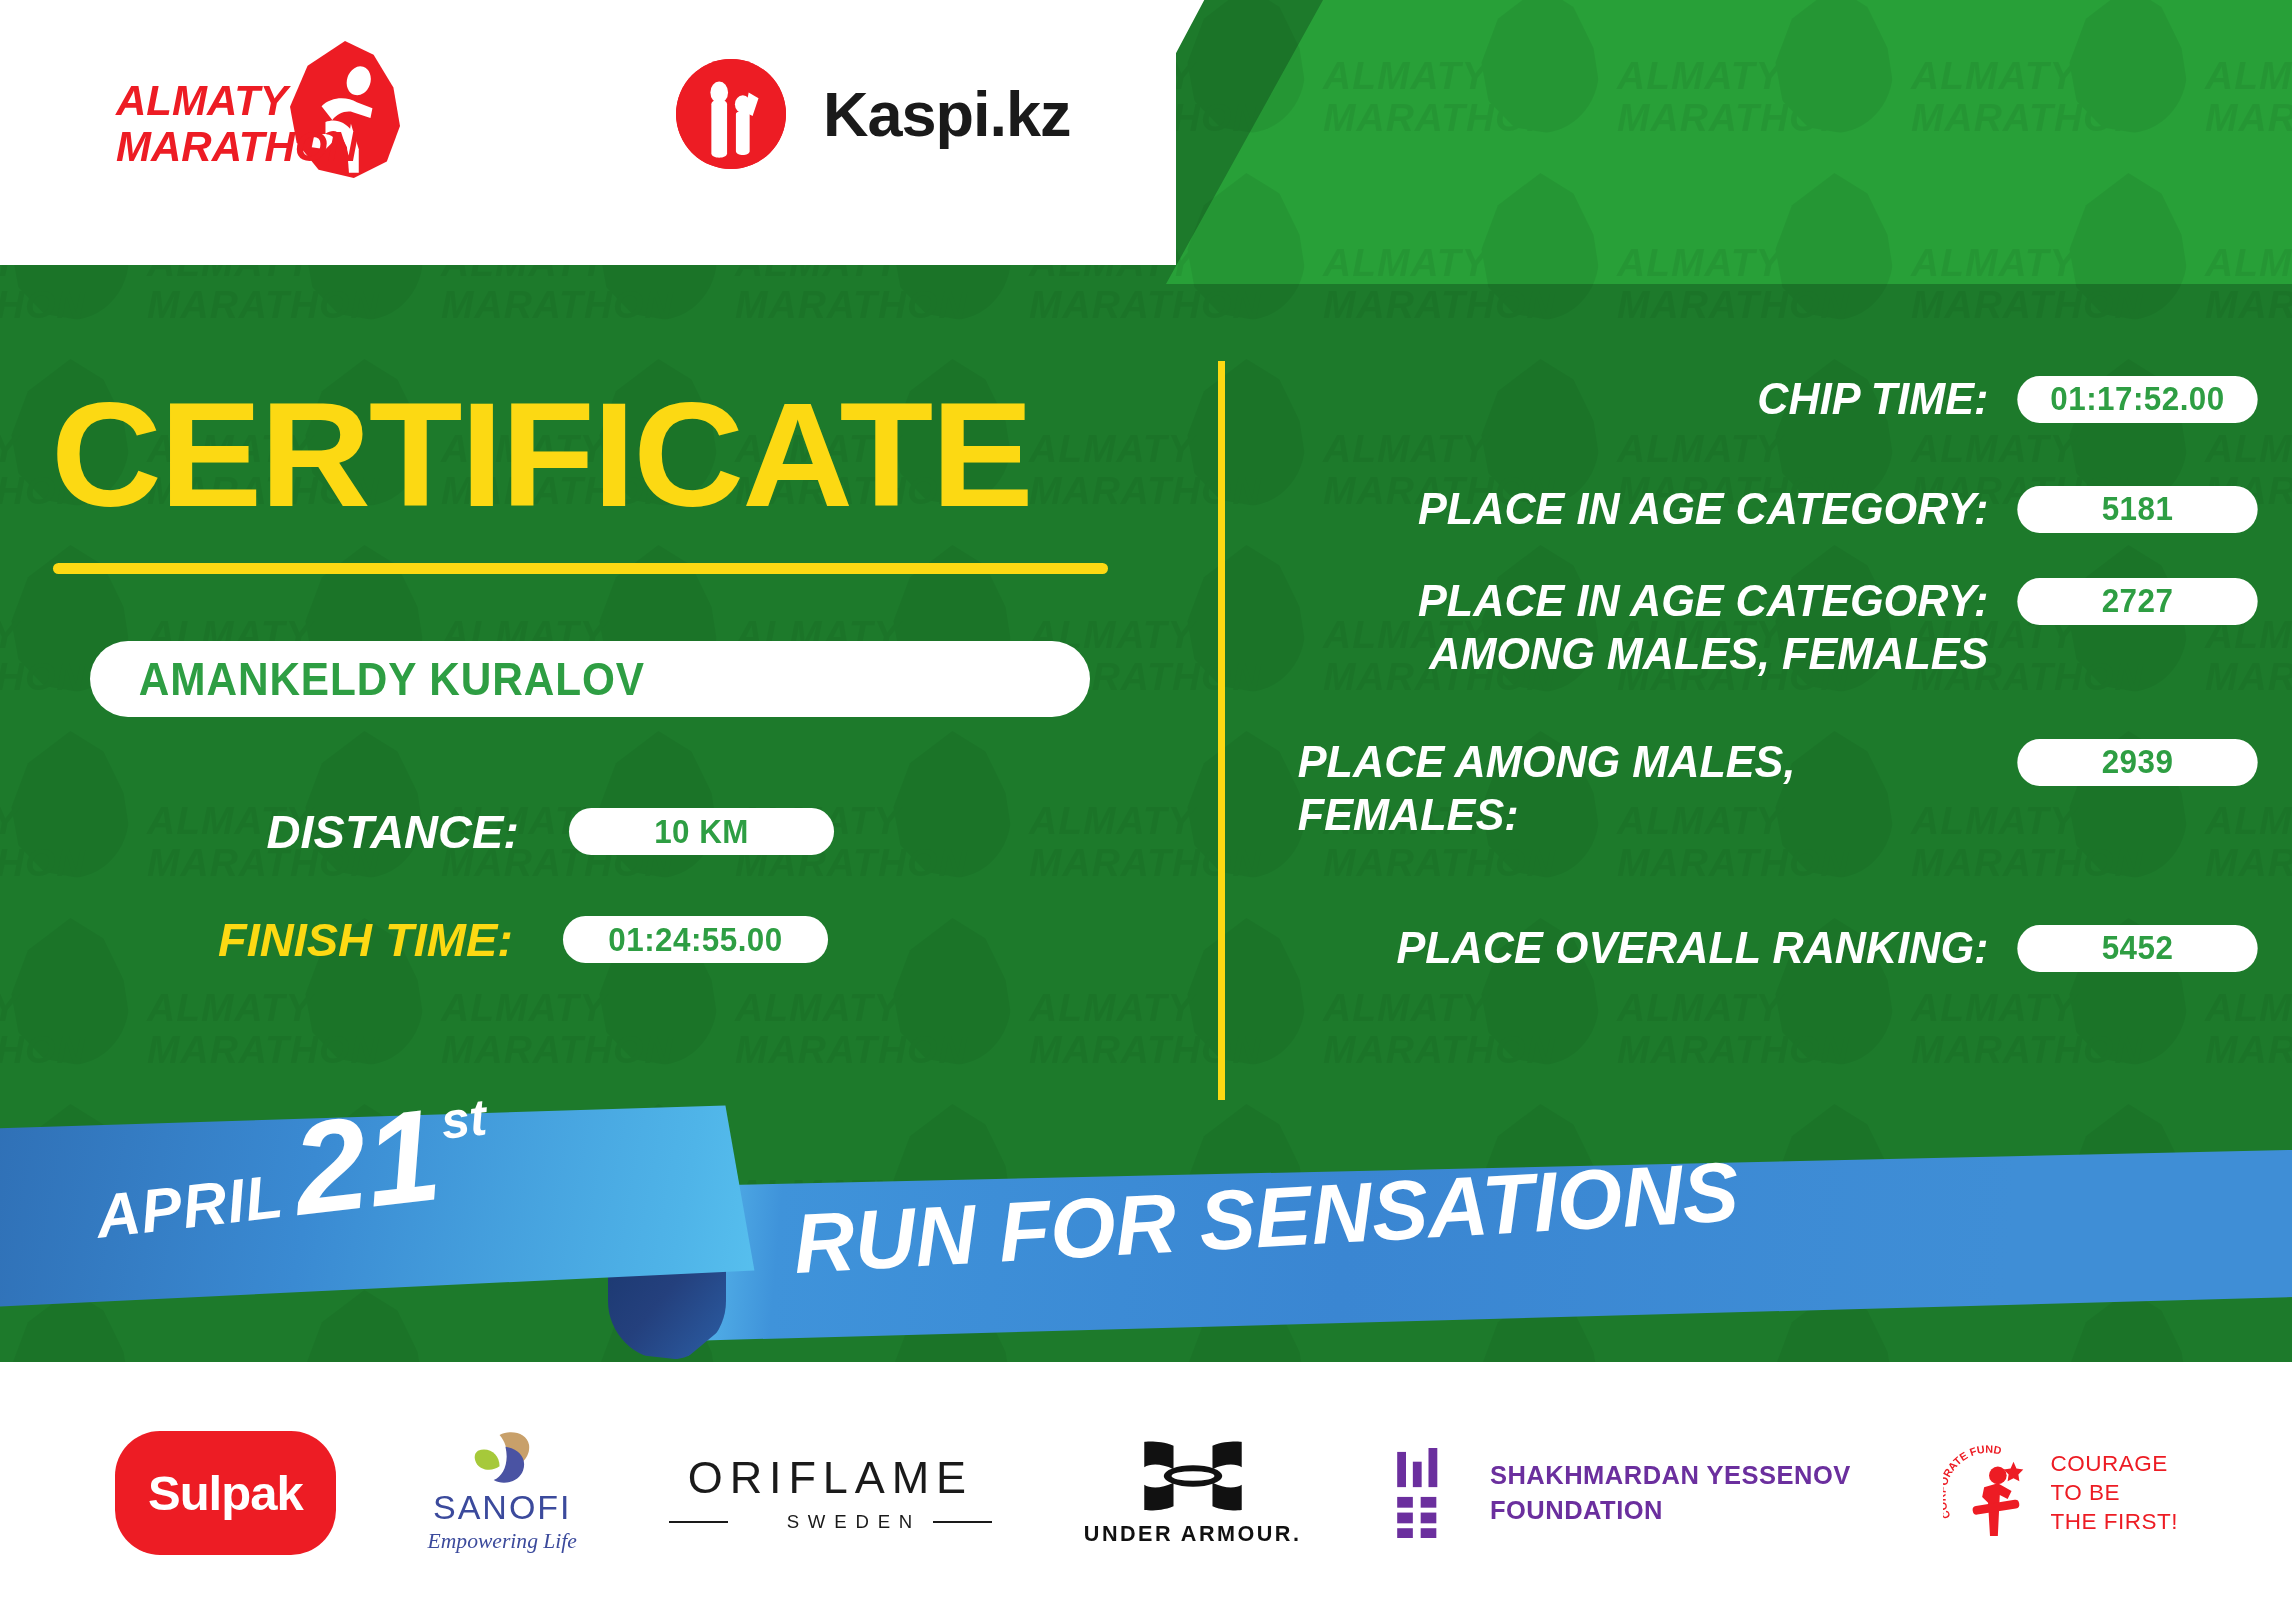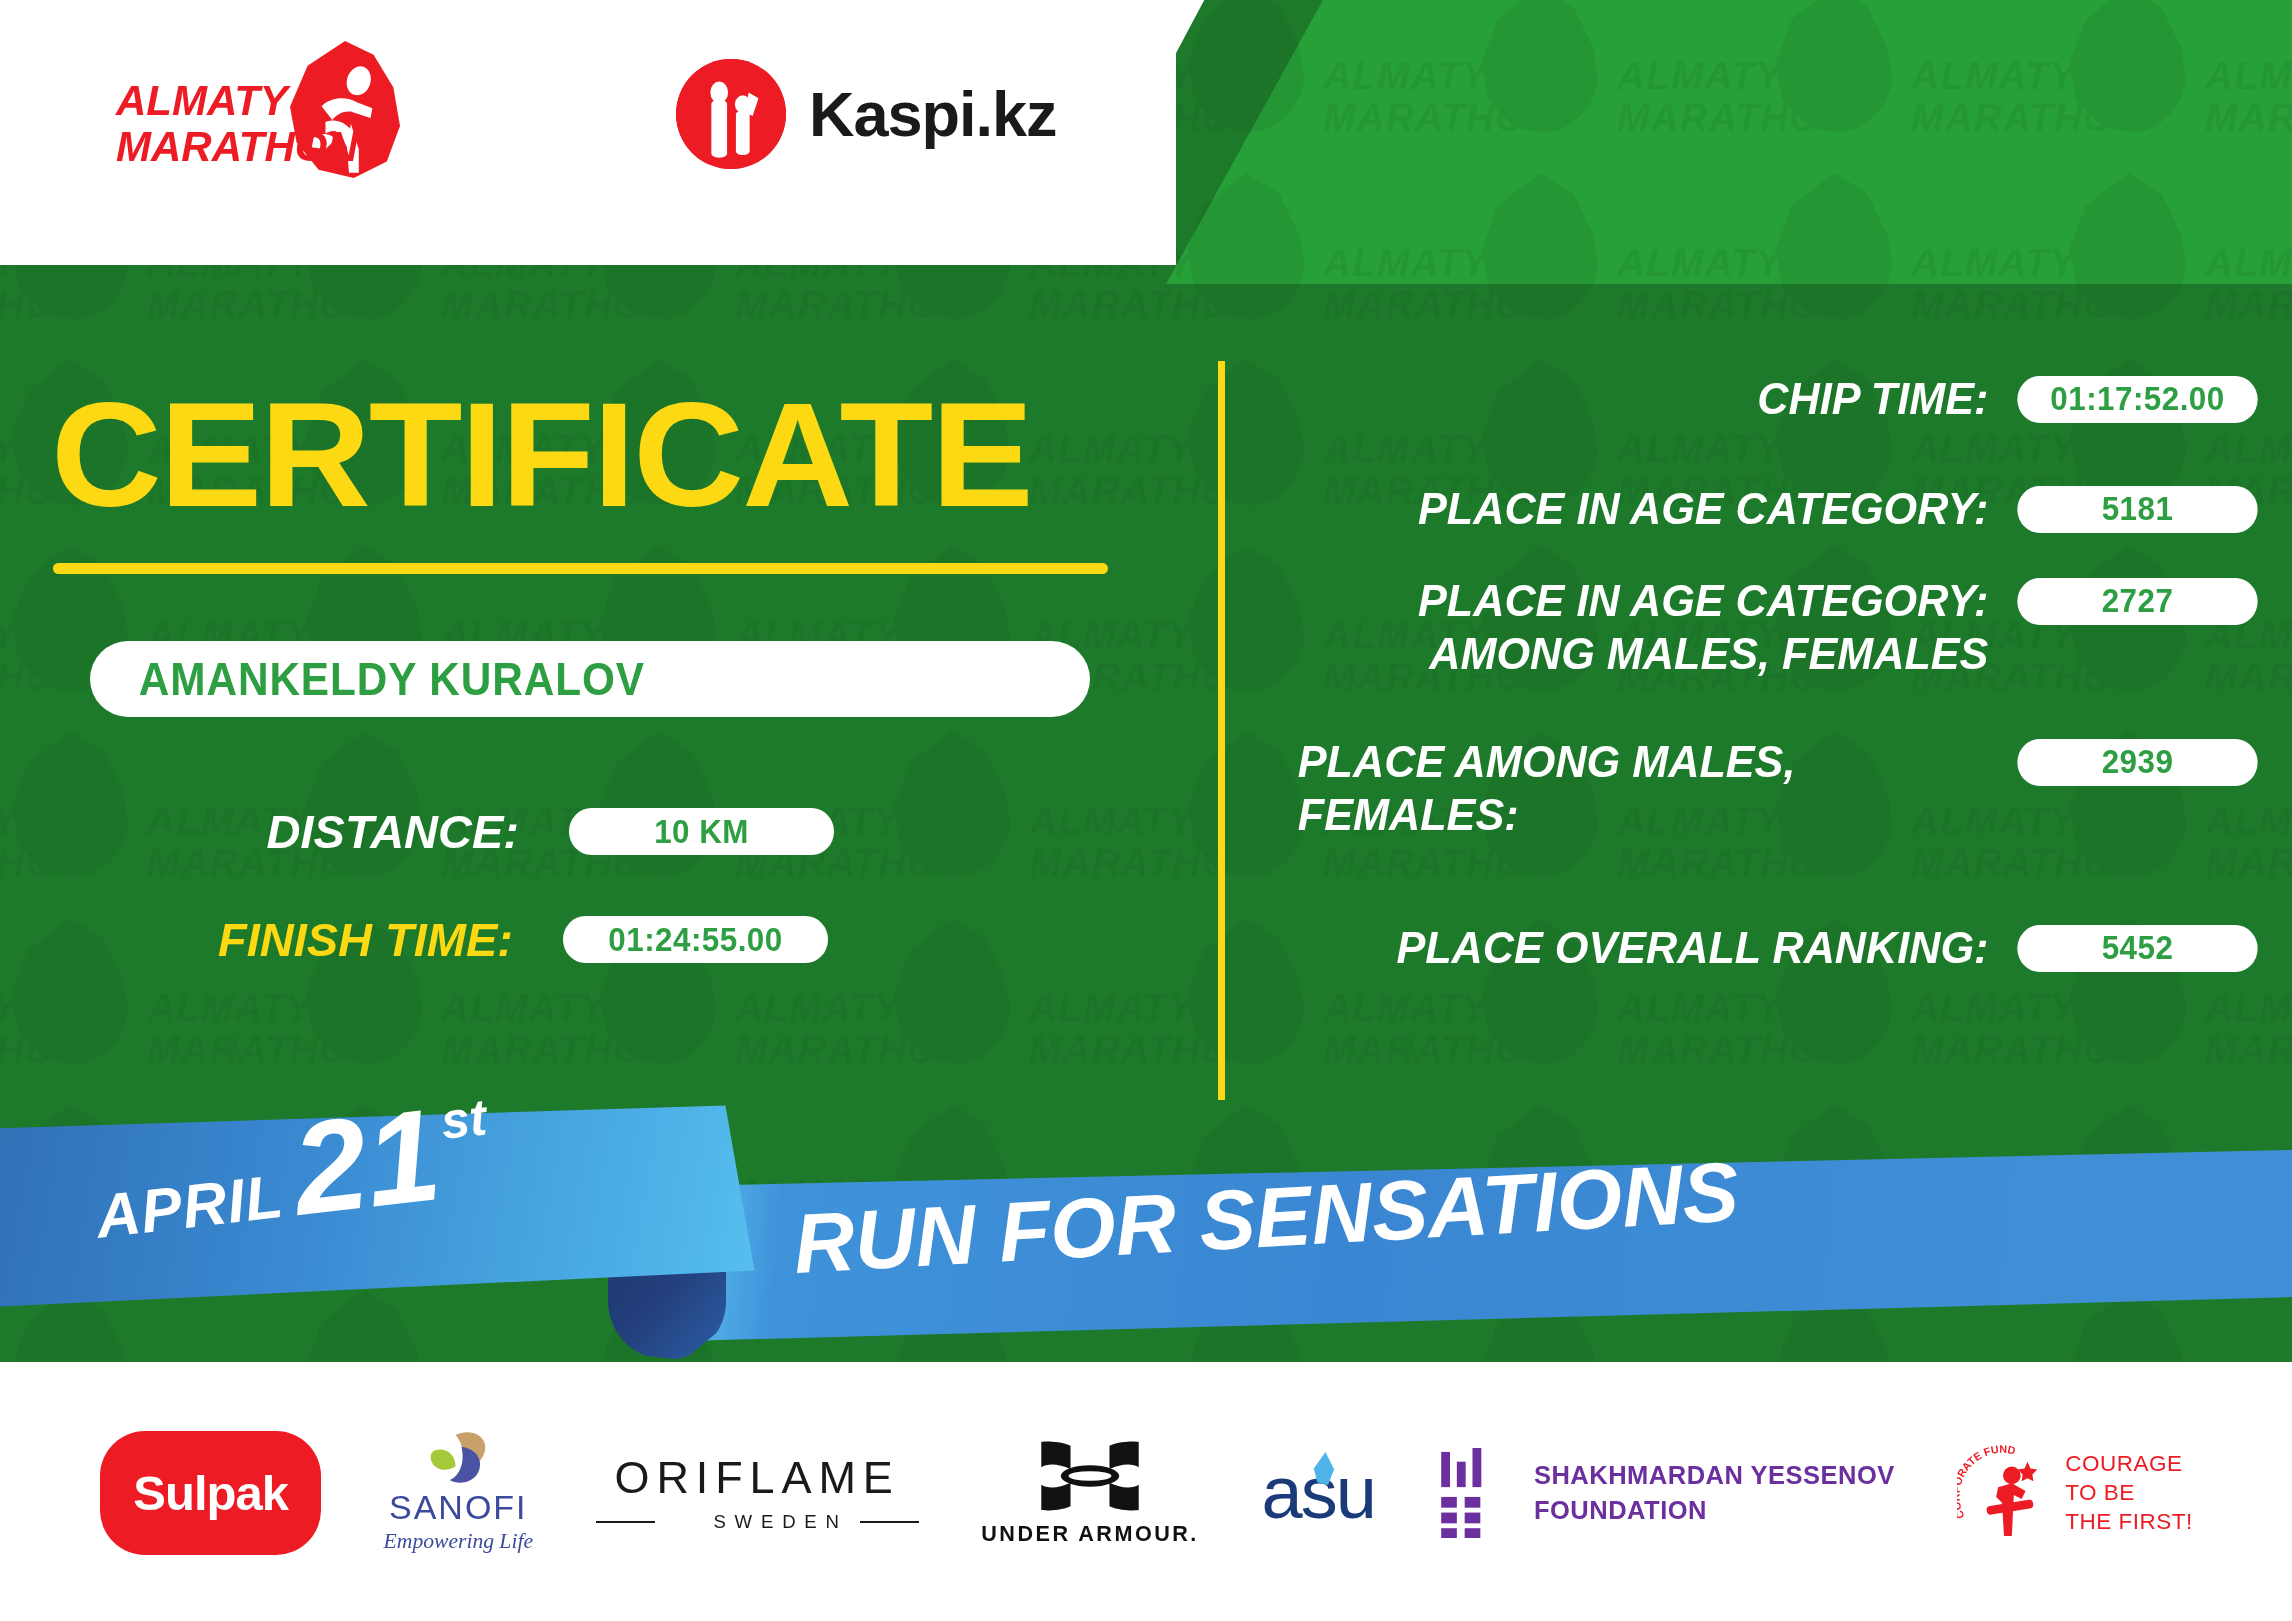--- a/index.html
+++ b/index.html
@@ -56,21 +56,21 @@
   .am-logo{position:absolute;left:116px;top:41px;width:294px;height:137px;}
   .am-drop{
     position:absolute;left:174px;top:0px;width:110px;height:137px;
     background:#ed1c24;
     clip-path: polygon(50% 0%, 76% 10%, 94% 34%, 100% 62%, 88% 88%, 58% 100%, 26% 94%, 6% 74%, 0 48%, 16% 18%);
   }
   .am-runner{position:absolute;left:186px;top:21.6px;width:90px;height:110px;}
   .am-text{position:absolute;left:0;top:37px;width:186px;color:#ed1c24;
     font-weight:bold;font-style:italic;font-size:42px;line-height:46px;
     letter-spacing:0px;text-align:left;}
-  .kaspi{position:absolute;left:676px;top:59px;height:110px;display:flex;align-items:center;gap:23px;}
+  .kaspi{position:absolute;left:676px;top:59px;height:110px;display:flex;align-items:center;gap:37px;}
   .kaspi-mark{width:110px;height:110px;border-radius:50%;background:#ed1c24;position:relative;}
   .kaspi-word{font-size:63px;font-weight:bold;color:#1a1a1a;letter-spacing:-1px;}
 
   
   .cert-title{
     position:absolute;left:51px;top:380px;z-index:5;
     color:#FCD913;font-weight:bold;font-size:149px;line-height:149px;
     letter-spacing:-2px;
     font-family:"Liberation Sans",sans-serif;
     transform:scaleX(1.03);transform-origin:left center;
@@ -701,26 +701,20 @@
           <path d="M110 4 C110 4 94 2 80 8 L80 32 C92 26 104 26 110 30 Z" fill="#111"></path>
           <path d="M10 74 C10 74 26 76 40 70 L40 46 C28 52 16 52 10 48 Z" fill="#111"></path>
           <path d="M110 74 C110 74 94 76 80 70 L80 46 C92 52 104 52 110 48 Z" fill="#111"></path>
           <ellipse cx="60" cy="39" rx="30" ry="11" fill="#111"></ellipse>
           <ellipse cx="60" cy="39" rx="22" ry="5" fill="#ffffff"></ellipse>
         </svg>
         <div class="ua-word">UNDER ARMOUR.</div>
       </div>
     </div>
 
-    <div class="sp">
-      <div class="sp-asu">
-        <span>asu</span>
-        <span class="asu-drop"></span>
-      </div>
-    </div>
 
     <div class="sp">
       <div class="sp-yessenov">
         <svg class="yes-mark" viewBox="0 0 72 92">
           <rect x="4" y="4" width="9" height="36" fill="#6b2f9e"></rect>
           <rect x="20" y="14" width="9" height="26" fill="#6b2f9e"></rect>
           <rect x="36" y="0" width="9" height="40" fill="#6b2f9e"></rect>
           <rect x="4" y="50" width="16" height="11" fill="#6b2f9e"></rect>
           <rect x="28" y="50" width="16" height="11" fill="#6b2f9e"></rect>
           <rect x="4" y="66" width="16" height="11" fill="#6b2f9e"></rect>

